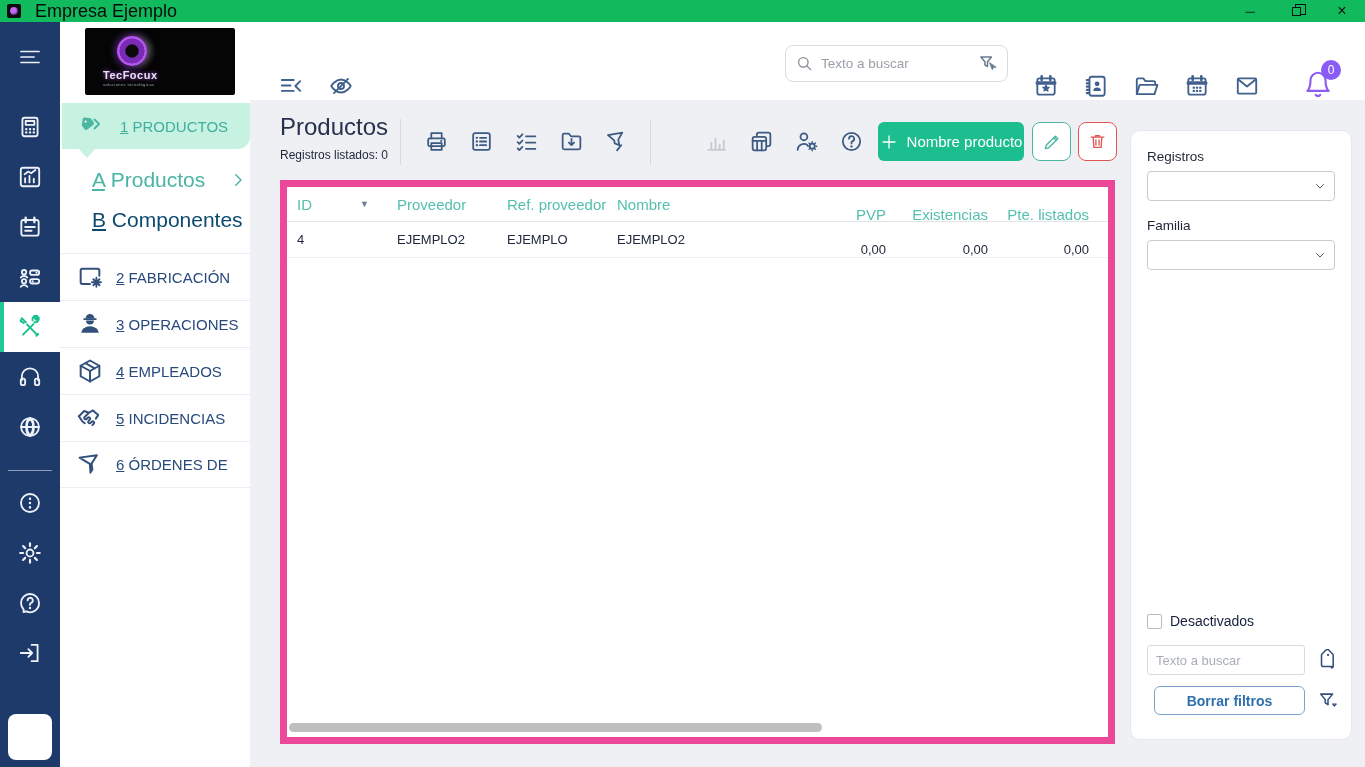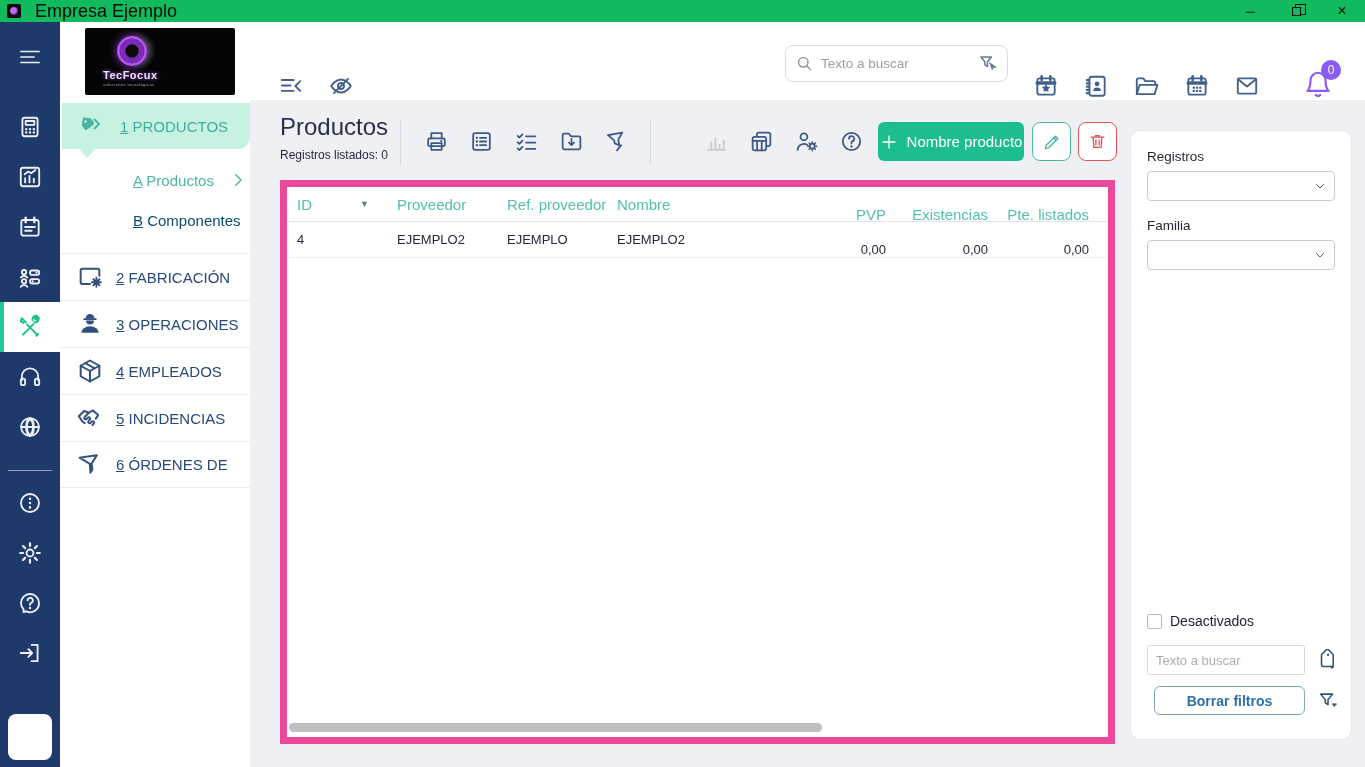--- a/index.html
+++ b/index.html
@@ -37,21 +37,21 @@
   .search-box { position:absolute; left:725px; top:23px; width:223px; height:37px; border:1px solid #d9dce1; border-radius:8px; background:#fff; display:flex; align-items:center; padding:0 9px; gap:7px; }
   .search-box input { border:none; outline:none; flex:1; font-size:13.5px; color:#333; font-family:inherit; min-width:0; }
   .search-box input::placeholder { color:#9aa0a8; }
   .bell-wrap { position:absolute; left:1243px; top:47px; width:34px; height:34px; color:#8a5cf6; }
   .bell-badge { position:absolute; left:18px; top:-9px; min-width:20px; height:20px; border-radius:50%; background:#8a5cf6; color:#fff; font-size:12px; display:flex; align-items:center; justify-content:center; }
 
   
   .sidebar2 { position:absolute; top:100px; left:60px; width:190px; bottom:0; background:#fff; z-index:20; }
   .menu-active { position:absolute; left:2px; right:0; top:3px; height:46px; background:#c7f2e2; border-radius:0 0 12px 0; display:flex; align-items:center; padding-left:18px; gap:10px; color:#3fae9d; font-size:15px; }
   .menu-active .tail { position:absolute; left:16px; bottom:-9px; width:0; height:0; border-left:9px solid transparent; border-right:9px solid transparent; border-top:10px solid #c7f2e2; }
-  .submenu-item { position:absolute; left:0; right:0; height:38px; display:flex; align-items:center; padding-left:73px; font-size:15px; }
+  .submenu-item { position:absolute; left:0; right:0; height:38px; display:flex; align-items:center; padding-left:32px; font-size:21px; }
   .submenu-item.teal { color:#4ab5a4; }
   .submenu-item.navy { color:#0c4a6e; }
   .sub-chevron { position:absolute; right:3px; top:10px; width:18px; height:18px; color:#3fae9d; }
   .menu-list { position:absolute; left:0; right:0; top:153px; }
   .menu-item { height:47px; display:flex; align-items:center; padding-left:16px; gap:12px; border-top:1px solid #ebedf0; color:#27497b; font-size:15px; }
   .menu-item:last-child { border-bottom:1px solid #ebedf0; }
   .menu-item .mi-icon { width:28px; height:28px; color:#33507c; flex:0 0 auto; }
   .u { text-decoration:underline; }
   .mi-label { white-space:nowrap; }
 

